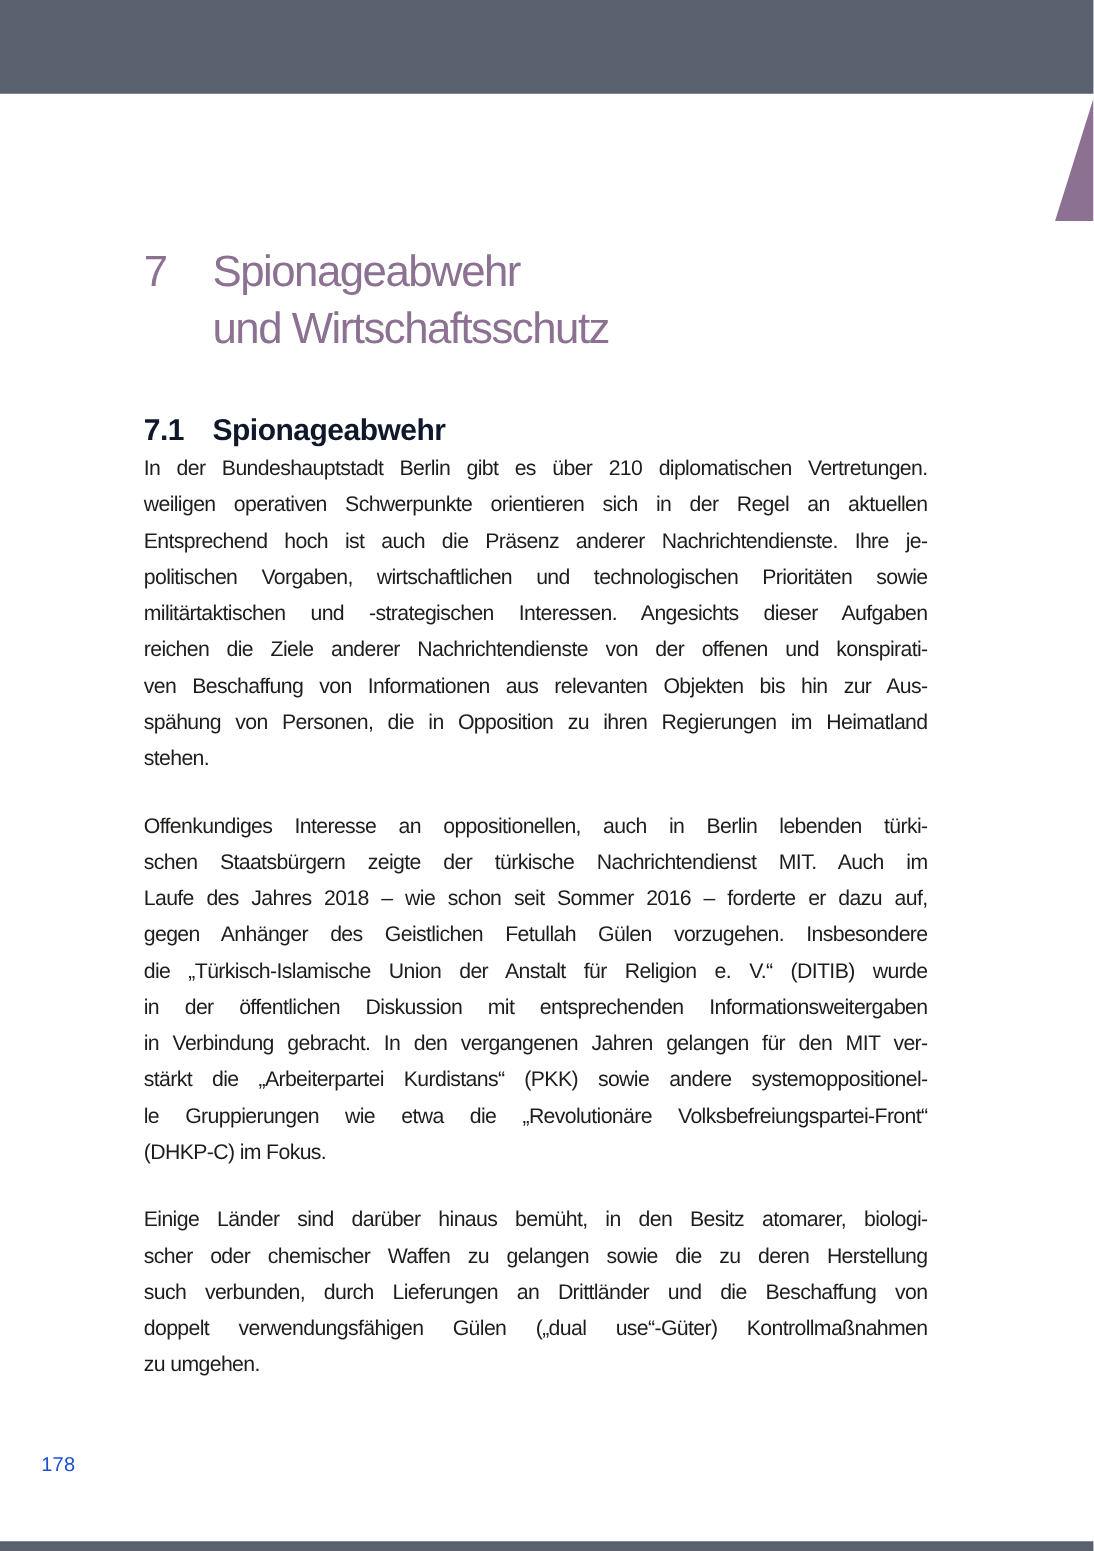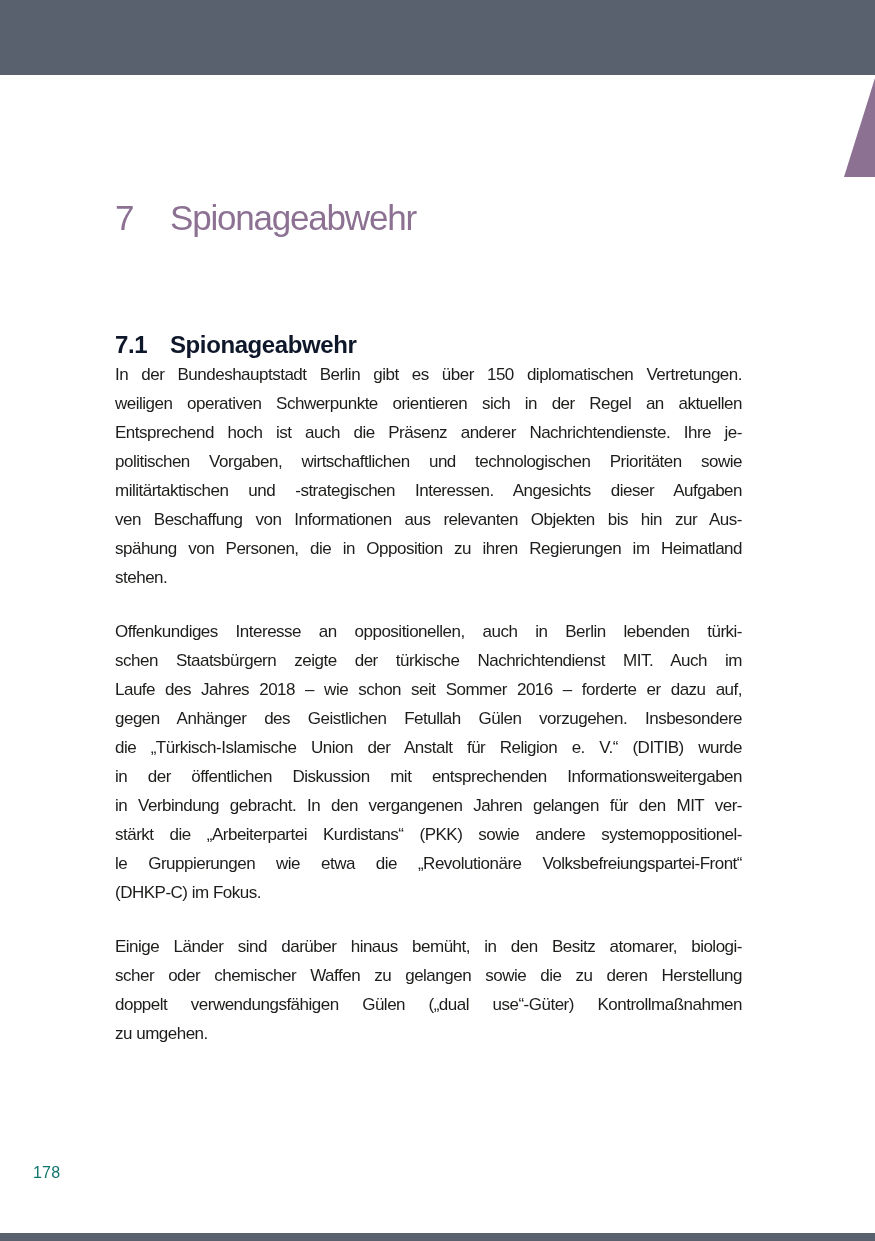--- a/index.html
+++ b/index.html
@@ -90,73 +90,76 @@
     text-align: justify;
     text-align-last: justify;
   }
   .para .line:last-child {
     text-align-last: left;
   }
   .page-number {
     position: absolute;
     left: 33px;
     top: 1164px;
-    color: #0f766e;
+    color: #1d4ed8;
     font-size: 16px;
     font-weight: 400;
     letter-spacing: 0.2px;
   }
 </style>
 </head>
 <body>
 
 <div class="page">
 
   <div class="top-bar"></div>
 
   <div class="corner-triangle"></div>
 
   <h1 class="chapter-heading">
     <span class="chapter-number">7</span>
     <span class="chapter-title">
         <div class="line">Spionageabwehr</div>
+        <div class="line">und Wirtschaftsschutz</div>
       </span>
   </h1>
 
   <h2 class="section-heading">
     <span class="section-number">7.1</span>
     <span class="section-title">Spionageabwehr</span>
   </h2>
 
   <div class="body-text">
     <div class="para">
-        <div class="line">In der Bundeshauptstadt Berlin gibt es über 150 diplomatischen Vertretungen.</div>
+        <div class="line">In der Bundeshauptstadt Berlin gibt es über 210 diplomatischen Vertretungen.</div>
         <div class="line">weiligen operativen Schwerpunkte orientieren sich in der Regel an aktuellen</div>
         <div class="line">Entsprechend hoch ist auch die Präsenz anderer Nachrichtendienste. Ihre je-</div>
         <div class="line">politischen Vorgaben, wirtschaftlichen und technologischen Prioritäten sowie</div>
         <div class="line">militärtaktischen und -strategischen Interessen. Angesichts dieser Aufgaben</div>
+        <div class="line">reichen die Ziele anderer Nachrichtendienste von der offenen und konspirati-</div>
         <div class="line">ven Beschaffung von Informationen aus relevanten Objekten bis hin zur Aus-</div>
         <div class="line">spähung von Personen, die in Opposition zu ihren Regierungen im Heimatland</div>
         <div class="line">stehen.</div>
       </div>
     <div class="para">
         <div class="line">Offenkundiges Interesse an oppositionellen, auch in Berlin lebenden türki-</div>
         <div class="line">schen Staatsbürgern zeigte der türkische Nachrichtendienst MIT. Auch im</div>
         <div class="line">Laufe des Jahres 2018 – wie schon seit Sommer 2016 – forderte er dazu auf,</div>
         <div class="line">gegen Anhänger des Geistlichen Fetullah Gülen vorzugehen. Insbesondere</div>
         <div class="line">die „Türkisch-Islamische Union der Anstalt für Religion e. V.“ (DITIB) wurde</div>
         <div class="line">in der öffentlichen Diskussion mit entsprechenden Informationsweitergaben</div>
         <div class="line">in Verbindung gebracht. In den vergangenen Jahren gelangen für den MIT ver-</div>
         <div class="line">stärkt die „Arbeiterpartei Kurdistans“ (PKK) sowie andere systemoppositionel-</div>
         <div class="line">le Gruppierungen wie etwa die „Revolutionäre Volksbefreiungspartei-Front“</div>
         <div class="line">(DHKP-C) im Fokus.</div>
       </div>
     <div class="para">
         <div class="line">Einige Länder sind darüber hinaus bemüht, in den Besitz atomarer, biologi-</div>
         <div class="line">scher oder chemischer Waffen zu gelangen sowie die zu deren Herstellung</div>
+        <div class="line">such verbunden, durch Lieferungen an Drittländer und die Beschaffung von</div>
         <div class="line">doppelt verwendungsfähigen Gülen („dual use“-Güter) Kontrollmaßnahmen</div>
         <div class="line">zu umgehen.</div>
       </div>
   </div>
 
   <div class="page-number">178</div>
 
   <div class="bottom-bar"></div>
 
 </div>

